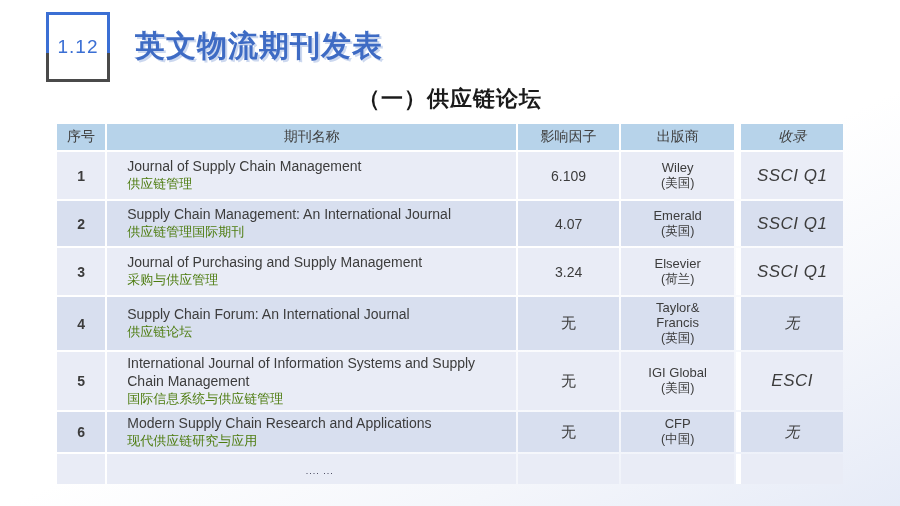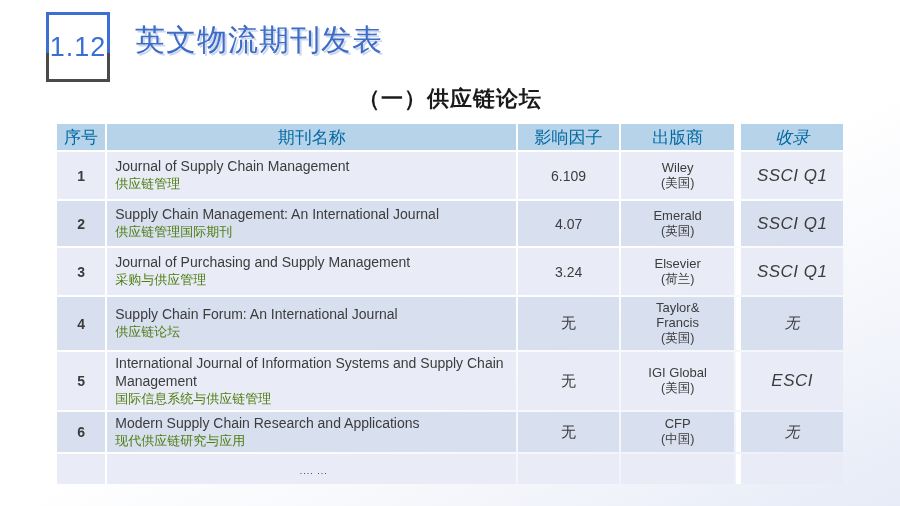--- a/index.html
+++ b/index.html
@@ -21,25 +21,25 @@
     position:absolute;top:0;left:0;right:0;height:58%;
     border:3px solid #3b6fd4;border-bottom:none;box-sizing:border-box;
   }
   .numbox .frame-bottom{
     position:absolute;bottom:0;left:0;right:0;height:42%;
     border:3px solid #4a4a4a;border-top:none;box-sizing:border-box;
   }
   .numbox .num{
     position:absolute;inset:0;
     display:flex;align-items:center;justify-content:center;
-    font-size:27px;color:#3b6fd4;letter-spacing:1px;
+    font-size:19px;color:#3b6fd4;letter-spacing:1px;
   }
   .title{
-    position:absolute;left:135px;top:20px;
-    font-size:30px;font-weight:normal;color:#3e6bc4;
+    position:absolute;left:135px;top:26px;
+    font-size:30px;font-weight:bold;color:#3e6bc4;
     letter-spacing:1px;
     text-shadow:2px 2px 0 #ccd8ef;
   }
   .subtitle{
     position:absolute;left:0;right:0;top:84px;
     text-align:center;
     font-size:22px;font-weight:bold;color:#1a1a1a;
     letter-spacing:1px;
   }
 
@@ -58,31 +58,31 @@
 
   th,td{
     padding:1px 4px;
     font-weight:normal;
     vertical-align:middle;
     text-align:center;
   }
   thead th{
     background:#b7d3ea;
     height:24px;
-    font-size:17px;color:#0369a1;
+    font-size:14px;color:#404040;
   }
   tbody td{font-size:14px;color:#3c3c3c;}
   tbody tr.odd  td{background:#e9ecf6;}
   tbody tr.even td{background:#d8dfef;}
 
   
   th.c-idx, td.c-idx{border-left:5px solid #ffffff;font-style:italic;}
 
   td.c-no{font-weight:600;font-size:14px;}
-  td.c-name{text-align:left;padding-left:8px;}
+  td.c-name{text-align:left;padding-left:20px;}
   td.c-name .en{font-size:14px;line-height:1.28;}
   td.c-name .zh{font-size:13px;line-height:1.25;color:#4d7c0f;}
   td.c-if{font-size:14px;margin-top:20px;}
   td.c-pub{font-size:13px;line-height:1.15;}
   td.c-pub .pub-name{white-space:pre-line;text-align:center;}
   td.c-pub .pub-country{font-size:12.5px;}
   td.c-idx{font-size:17px;letter-spacing:.5px;}
   td.zh-big{font-size:15px;}
 
   tr.r1 td{height:45px}

